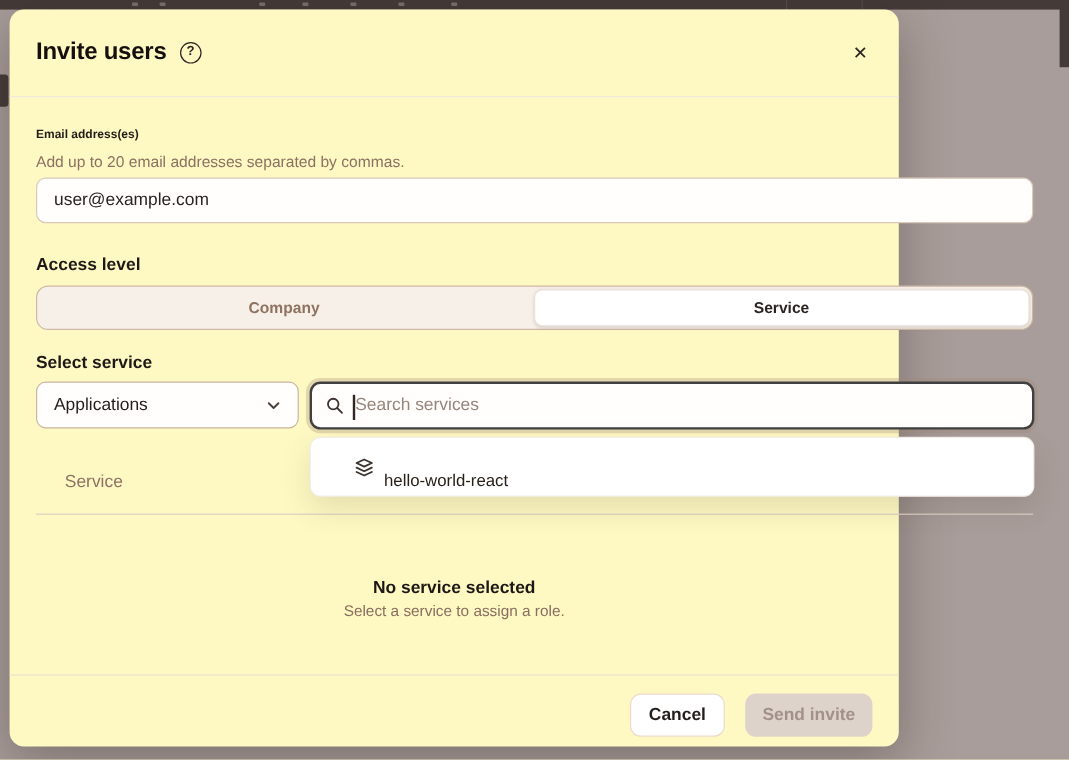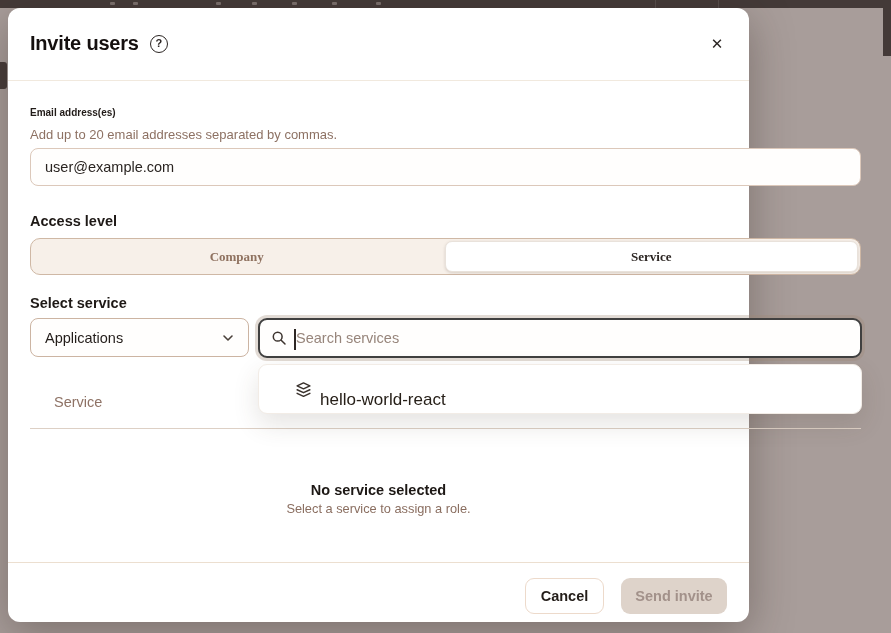--- a/index.html
+++ b/index.html
@@ -14,21 +14,21 @@
   
   .topbar { position:absolute; left:0; top:0; width:891px; height:8px; background:#443a38; }
   .topbar-frag { position:absolute; top:2px; width:5px; height:3px; background:rgba(225,214,208,.35); border-radius:1px; }
   .topbar-seam { position:absolute; top:0; width:1px; height:8px; background:rgba(255,255,255,.10); }
   .rstrip-dark { position:absolute; left:883px; top:0; width:8px; height:56px; background:#443a38; }
   .left-frag { position:absolute; left:0; top:62px; width:7px; height:27px; background:#473c3a; border-radius:0 3px 3px 0; }
 
   
   .modal {
     position:absolute; left:8px; top:8px; width:741px; height:614px;
-    background:#ffffff; border-radius:12px;
+    background:#fef9c3; border-radius:12px;
     box-shadow:0 12px 44px rgba(42,31,26,.35);
   }
   .modal-header { position:absolute; left:22px; top:24px; display:flex; align-items:center; gap:11px; }
   .modal-title { font-size:20px; font-weight:700; color:#15100f; letter-spacing:-.2px; }
   .help-icon {
     width:18px; height:18px; border:1.5px solid #2b2523; border-radius:50%;
     display:flex; align-items:center; justify-content:center;
     font-size:11px; font-weight:700; color:#2b2523; cursor:pointer; line-height:1;
   }
   .close-btn {
@@ -54,21 +54,21 @@
 
   
   .segmented {
     position:absolute; left:22px; top:230px; width:831px; height:37px;
     background:#f7f0e9; border:1px solid #cfb8a5; border-radius:10px;
     display:flex; align-items:stretch;
   }
   .seg-opt {
     flex:1; border:none; background:none; cursor:pointer;
     font-size:13px; font-weight:600; color:#8f7260;
-    font-family:Liberation Serif, serif;
+    font-family:Liberation Sans, sans-serif;
   }
   .seg-opt.selected {
     background:#ffffff; color:#2b2522; margin:2px; border-radius:7px;
     border:1px solid #e9e2db; box-shadow:0 1px 3px rgba(90,70,60,.20);
   }
 
   
   .apps-select {
     position:absolute; left:22px; top:310px; width:219px; height:39px;
     border:1px solid #ccb4a2; border-radius:8px; background:#fffefd;
@@ -98,21 +98,21 @@
   .results-panel {
     position:absolute; left:250px; top:356px; width:604px; height:50px;
     background:#ffffff; border:1px solid #f2ece6; border-radius:9px;
     box-shadow:0 10px 26px rgba(70,55,45,.14); z-index:5;
   }
   .result-item {
     height:100%; display:flex; align-items:center; gap:8px;
     padding-left:36px; cursor:pointer; border-radius:9px;
   }
   .stack-icon { width:17px; height:17px; color:#3a322d; flex:0 0 auto; }
-  .result-label { font-size:17px; color:#272019;margin-top:21px; }
+  .result-label { font-size:14px; color:#272019;margin-top:21px; }
 
   .col-header { position:absolute; left:46px; top:386px; font-size:14.5px; color:#8e7265; }
   .body-divider   { position:absolute; left:22px; width:831px; top:420px; height:1px; background:#ddd0c5; }
   .footer-divider { position:absolute; left:0; right:0; top:554px; height:1px; background:#ecdfd0; }
 
   .empty-title {
     position:absolute; left:0; right:0; top:456px; text-align:center;
     font-size:14.5px; font-weight:700; color:#1d1815;margin-top:18px;
   }
   .empty-sub {

